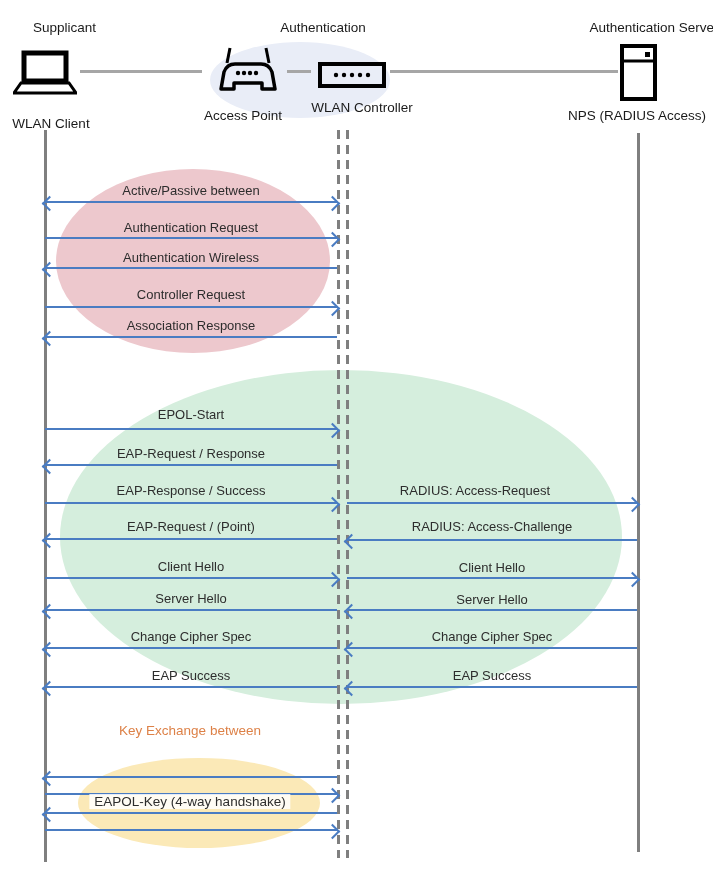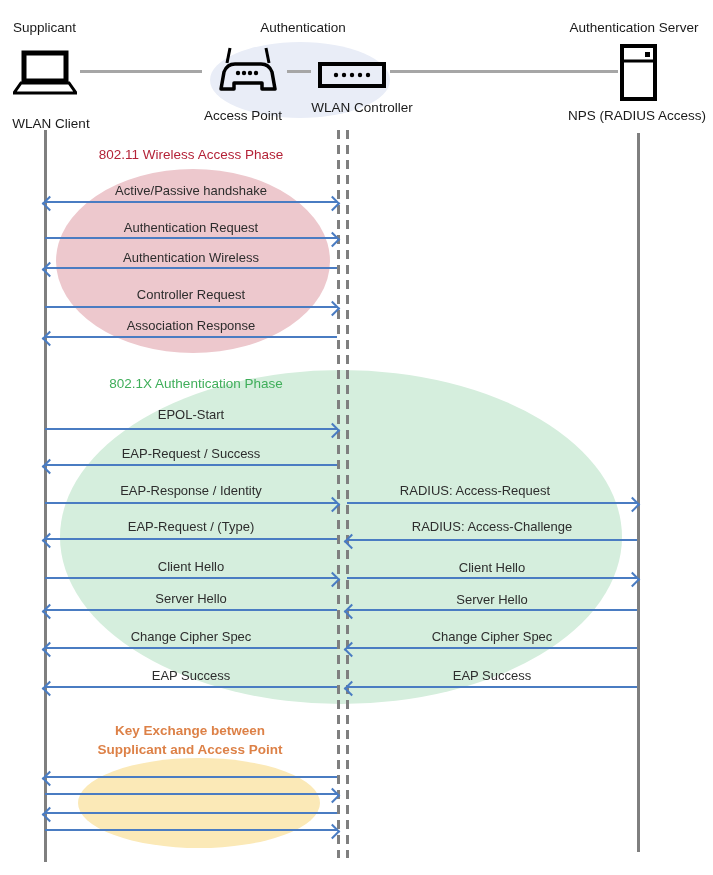--- a/index.html
+++ b/index.html
@@ -1,40 +1,40 @@
 <!DOCTYPE html>
 <html><head>
 <meta charset="utf-8">
 <style>
   html,body{margin:0;padding:0;background:#fff;}
   .stage{
     position:relative;width:713px;height:875px;background:#fff;overflow:hidden;
     font-family:"Liberation Sans", sans-serif;color:#262626;
   }
   
-  .role{position:absolute;font-size:13.5px;color:#1a1a1a;white-space:nowrap;}
+  .role{position:absolute;font-size:13.5px;color:#1a1a1a;white-space:nowrap;margin-left:20px;}
   .role.center{transform:translateX(-50%);}
   .dev-label{position:absolute;font-size:13.5px;color:#1a1a1a;white-space:nowrap;transform:translateX(-50%);}
   .connector{position:absolute;height:3px;background:#a6a6a6;}
   .actor-ellipse{position:absolute;border-radius:50%;background:#e9edf7;}
   .icon{position:absolute;}
   
   .lifeline{position:absolute;width:3px;background:#7f7f7f;}
   .lifeline.dashed{
     background:repeating-linear-gradient(to bottom,#7f7f7f 0 9px,transparent 9px 15px);
   }
   
   .phase-ellipse{position:absolute;border-radius:50%;}
   .ellipse-1{left:56px;top:169px;width:274px;height:184px;background:#edc8cd;}
   .ellipse-2{left:60px;top:370px;width:562px;height:334px;background:#d5eedd;}
   .ellipse-3{left:78px;top:758px;width:242px;height:90px;background:#fbe9b7;}
   .phase-title{position:absolute;font-size:13.5px;white-space:nowrap;transform:translateX(-50%);}
   .title-1{color:#b42338;}
   .title-2{color:#3fae5a;}
-  .title-3{color:#dd8147;font-weight:bold;}
+  .title-3{color:#dd8147;}
   
   .msg-label{position:absolute;font-size:13px;color:#2d2d2d;white-space:nowrap;transform:translateX(-50%);}
   .msg-label.boxed{background:rgba(255,255,255,0.85);padding:0 5px;font-size:13.5px;}
   .arrow{position:absolute;height:2px;background:#4a7cc2;}
   .seg-left{left:45px;width:292px;}
   .seg-right{left:347px;width:290px;}
   .arrow.dir-left::before,.arrow.dir-both::before{
     content:"";position:absolute;left:-1px;top:-3.5px;width:9px;height:9px;
     border-left:2px solid #4a7cc2;border-bottom:2px solid #4a7cc2;transform:rotate(45deg);
   }
@@ -92,49 +92,47 @@
 
   <div class="phase-ellipse ellipse-1"></div>
   <div class="phase-ellipse ellipse-2"></div>
   <div class="phase-ellipse ellipse-3"></div>
 
   <div class="lifeline" style="left:44px;top:130px;height:732px"></div>
   <div class="lifeline dashed" style="left:337px;top:130px;height:728px"></div>
   <div class="lifeline dashed" style="left:346px;top:130px;height:728px"></div>
   <div class="lifeline" style="left:637px;top:133px;height:719px"></div>
 
-  <div class="phase-title title-1" style="left:191px;top:147px">802.11 Wireless Access Phase</div>
 
-  <div class="msg-label" style="left:191px;top:183px">Active/Passive handshake</div>
+  <div class="msg-label" style="left:191px;top:183px">Active/Passive between</div>
   <div class="arrow seg-left dir-both" style="top:201px"></div>
 
   <div class="msg-label" style="left:191px;top:220px">Authentication Request</div>
   <div class="arrow seg-left dir-right" style="top:237px"></div>
 
   <div class="msg-label" style="left:191px;top:250px">Authentication Wireless</div>
   <div class="arrow seg-left dir-left" style="top:267px"></div>
 
   <div class="msg-label" style="left:191px;top:287px">Controller Request</div>
   <div class="arrow seg-left dir-right" style="top:306px"></div>
 
   <div class="msg-label" style="left:191px;top:318px">Association Response</div>
   <div class="arrow seg-left dir-left" style="top:336px"></div>
 
-  <div class="phase-title title-2" style="left:196px;top:376px">802.1X Authentication Phase</div>
 
   <div class="msg-label" style="left:191px;top:407px">EPOL-Start</div>
   <div class="arrow seg-left dir-right" style="top:428px"></div>
 
-  <div class="msg-label" style="left:191px;top:446px">EAP-Request / Success</div>
+  <div class="msg-label" style="left:191px;top:446px">EAP-Request / Response</div>
   <div class="arrow seg-left dir-left" style="top:464px"></div>
 
-  <div class="msg-label" style="left:191px;top:483px">EAP-Response / Identity</div>
+  <div class="msg-label" style="left:191px;top:483px">EAP-Response / Success</div>
   <div class="arrow seg-left dir-right" style="top:502px"></div>
 
-  <div class="msg-label" style="left:191px;top:519px">EAP-Request / (Type)</div>
+  <div class="msg-label" style="left:191px;top:519px">EAP-Request / (Point)</div>
   <div class="arrow seg-left dir-left" style="top:538px"></div>
 
   <div class="msg-label" style="left:191px;top:559px">Client Hello</div>
   <div class="arrow seg-left dir-right" style="top:577px"></div>
 
   <div class="msg-label" style="left:191px;top:591px">Server Hello</div>
   <div class="arrow seg-left dir-left" style="top:609px"></div>
 
   <div class="msg-label" style="left:191px;top:629px">Change Cipher Spec</div>
   <div class="arrow seg-left dir-left" style="top:647px"></div>
@@ -154,20 +152,20 @@
   <div class="msg-label" style="left:492px;top:592px">Server Hello</div>
   <div class="arrow seg-right dir-left" style="top:609px"></div>
 
   <div class="msg-label" style="left:492px;top:629px">Change Cipher Spec</div>
   <div class="arrow seg-right dir-left" style="top:647px"></div>
 
   <div class="msg-label" style="left:492px;top:668px">EAP Success</div>
   <div class="arrow seg-right dir-left" style="top:686px"></div>
 
   <div class="phase-title title-3" style="left:190px;top:723px">Key Exchange between</div>
-  <div class="phase-title title-3" style="left:190px;top:742px">Supplicant and Access Point</div>
 
   <div class="arrow seg-left dir-left" style="top:776px"></div>
   <div class="arrow seg-left dir-right" style="top:793px"></div>
+  <div class="msg-label boxed" style="left:190px;top:794px">EAPOL-Key (4-way handshake)</div>
   <div class="arrow seg-left dir-left" style="top:812px"></div>
   <div class="arrow seg-left dir-right" style="top:829px"></div>
 
 </div>
 
 </body></html>

